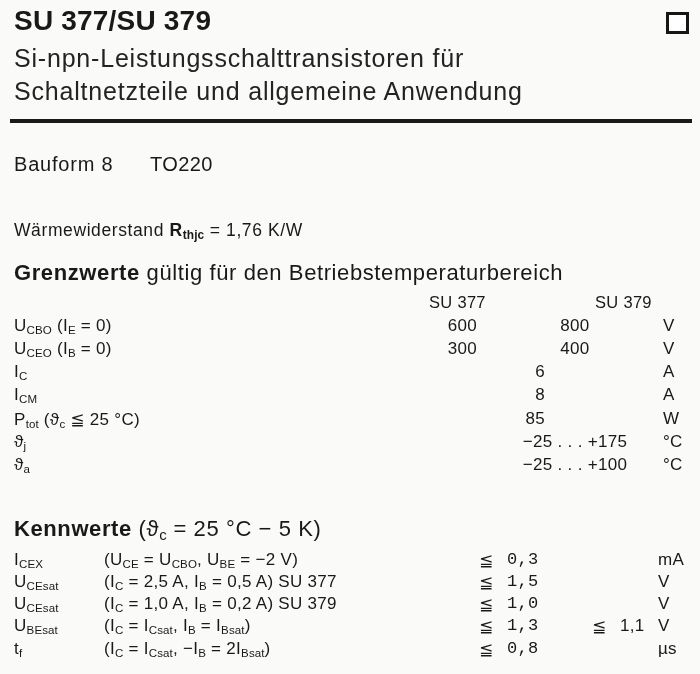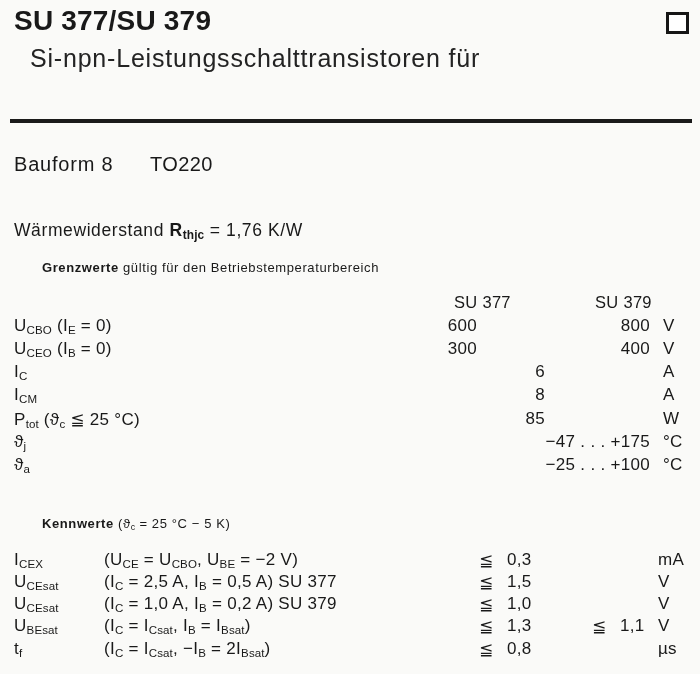--- a/index.html
+++ b/index.html
@@ -26,65 +26,66 @@
   .corner-box {
     position: absolute; left: 666px; top: 12px;
     width: 17px; height: 16px;
     border: 3px solid #161616;
     background: #fff;
   }
   .subtitle {
     position: absolute; left: 14px;
     font-size: 25px; font-weight: 400; letter-spacing: 0.8px; color: #232323;
   }
-  .subtitle.l1 { top: 44px; margin-left: 16px; }
+  .subtitle.l1 { top: 44px; }
   .subtitle.l2 { top: 77px; }
 
   .rule { position: absolute; left: 10px; top: 119px; width: 682px; height: 4px; background: #1a1a1a; }
 
   .bauform-line { position: absolute; top: 153px; left: 0; width: 700px; font-size: 20px; letter-spacing: 0.8px; }
   .bauform-label { position: absolute; left: 14px; }
   .bauform-value { position: absolute; left: 150px; letter-spacing: 0.4px; }
 
   .thermal-line { position: absolute; top: 220px; left: 14px; font-size: 17.5px; letter-spacing: 0.6px; }
   .thermal-line b { font-weight: 700; }
 
-  .sec-heading { position: absolute; left: 14px; font-size: 13px; letter-spacing: 0.6px; margin-left: 28px; }
+  .sec-heading { position: absolute; left: 14px; font-size: 22px; letter-spacing: 0.6px; }
   .sec-heading b { font-weight: 700; }
   .gw-heading { top: 260px; }
   .kw-heading { top: 516px; }
 
   .col-headers { position: absolute; top: 293px; left: 0; width: 700px; font-size: 16.5px; }
-  .colh-1 { position: absolute; left: 454px; }
+  .colh-1 { position: absolute; left: 429px; }
   .colh-2 { position: absolute; left: 595px; }
 
   .grow, .krow { position: absolute; left: 0; width: 700px; font-size: 17px; }
   .grow .lbl  { position: absolute; left: 14px; white-space: nowrap; }
   .grow .v1   { position: absolute; left: 400px; width: 77px;  text-align: right; }
   .grow .vc   { position: absolute; left: 460px; width: 85px;  text-align: right; }
-  .grow .v2   { position: absolute; left: 500px; width: 150px; text-align: right; white-space: nowrap; }
+  .grow .v2   { position: absolute; left: 500px; width: 150px; text-align: center; white-space: nowrap; }
   .grow .unit { position: absolute; left: 663px; }
 
   .krow .ksym  { position: absolute; left: 14px;  white-space: nowrap; }
   .krow .kcond { position: absolute; left: 104px; white-space: nowrap; }
   .krow .kle1  { position: absolute; left: 479px; font-family: "DejaVu Sans", sans-serif; }
-  .krow .kv1   { position: absolute; left: 507px; }
+  .krow .kv1   { position: absolute; left: 507px; font-family: Liberation Mono, monospace; }
   .krow .kle2  { position: absolute; left: 592px; font-family: "DejaVu Sans", sans-serif; }
   .krow .kv2   { position: absolute; left: 620px; }
   .krow .kunit { position: absolute; left: 658px; }
 </style>
 </head>
 <body>
 
 <div class="page">
 
   <div class="doc-title">SU 377/SU 379</div>
   <div class="corner-box"></div>
 
   <div class="subtitle l1">Si-npn-Leistungsschalttransistoren für</div>
+  <div class="subtitle l2">Schaltnetzteile und allgemeine Anwendung</div>
 
   <div class="rule"></div>
 
   <div class="bauform-line">
     <span class="bauform-label">Bauform 8</span>
     <span class="bauform-value">TO220</span>
   </div>
 
   <div class="thermal-line">
     <span>Wärmewiderstand</span>
@@ -124,21 +125,21 @@
     <span class="vc">8</span>
     <span class="unit">A</span>
   </div>
   <div class="grow" style="top:409px">
     <span class="lbl">P<sub>tot</sub> (ϑ<sub>c</sub> ≦ 25 °C)</span>
     <span class="vc">85</span>
     <span class="unit">W</span>
   </div>
   <div class="grow" style="top:432px">
     <span class="lbl">ϑ<sub>j</sub></span>
-    <span class="v2">−47 . . . +175</span>
+    <span class="v2">−25 . . . +175</span>
     <span class="unit">°C</span>
   </div>
   <div class="grow" style="top:455px">
     <span class="lbl">ϑ<sub>a</sub></span>
     <span class="v2">−25 . . . +100</span>
     <span class="unit">°C</span>
   </div>
 
   <div class="sec-heading kw-heading">
     <b>Kennwerte</b>

